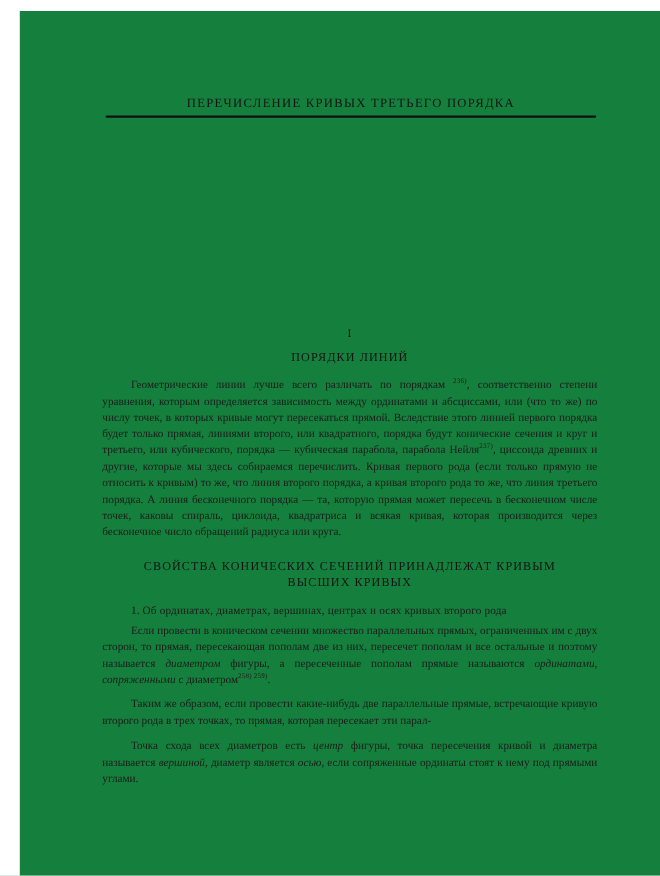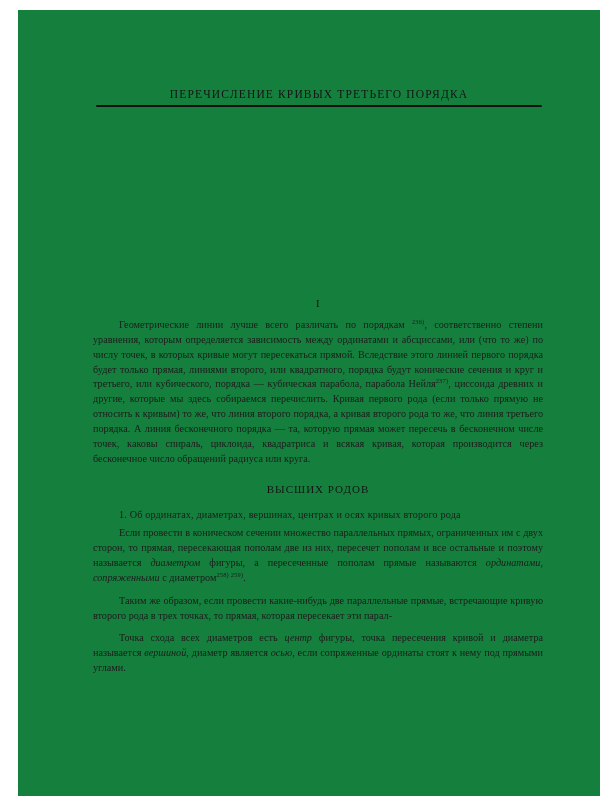--- a/index.html
+++ b/index.html
@@ -117,26 +117,28 @@
 
   <div class="title-block">
     <h1 class="doc-title">ПЕРЕЧИСЛЕНИЕ КРИВЫХ ТРЕТЬЕГО ПОРЯДКА</h1>
     <div class="title-rule"></div>
   </div>
 
   <div class="column">
 
     <div>
       <div class="section-num">I</div>
+      <div class="section-head">ПОРЯДКИ ЛИНИЙ</div>
       <p class="body">Геометрические линии лучше всего различать по порядкам <sup class="fn">236)</sup>, соответственно степени уравнения, которым определяется зависимость между ординатами и абсциссами, или (что то же) по числу точек, в которых кривые могут пересекаться прямой. Вследствие этого линией первого порядка будет только прямая, линиями второго, или квадратного, порядка будут конические сечения и круг и третьего, или кубического, порядка — кубическая парабола, парабола Нейля<sup class="fn">237)</sup>, циссоида древних и другие, которые мы здесь собираемся перечислить. Кривая первого рода (если только прямую не относить к кривым) то же, что линия второго порядка, а кривая второго рода то же, что линия третьего порядка. А линия бесконечного порядка — та, которую прямая может пересечь в бесконечном числе точек, каковы спираль, циклоида, квадратриса и всякая кривая, которая производится через бесконечное число обращений радиуса или круга.</p>
     </div>
 
     <div class="sp-gap">
       <div class="section-head">
-        <span class="l2">ВЫСШИХ РОДОВ</span>
+        <span>СВОЙСТВА КОНИЧЕСКИХ СЕЧЕНИЙ ПРИНАДЛЕЖАТ КРИВЫМ</span>
+        <span class="l2">ВЫСШИХ КРИВЫХ</span>
       </div>
 
       <div class="sub-head">1. Об ординатах, диаметрах, вершинах, центрах и осях кривых второго рода</div>
 
       <p class="body">Если провести в коническом сечении множество параллельных прямых, ограниченных им с двух сторон, то прямая, пересекающая пополам две из них, пересечет пополам и все остальные и поэтому называется <i class="em">диаметром</i> фигуры, а пересеченные пополам прямые называются <i class="em">ординатами, сопряженными</i> с диаметром<sup class="fn">258) 259)</sup>.</p>
       <p class="body">Таким же образом, если провести какие-нибудь две параллельные прямые, встречающие кривую второго рода в трех точках, то прямая, которая пересекает эти парал-</p>
       <p class="body">Точка схода всех диаметров есть <i class="em">центр</i> фигуры, точка пересечения кривой и диаметра называется <i class="em">вершиной</i>, диаметр является <i class="em">осью</i>, если сопряженные ординаты стоят к нему под прямыми углами.</p>
     </div>
 
   </div>

